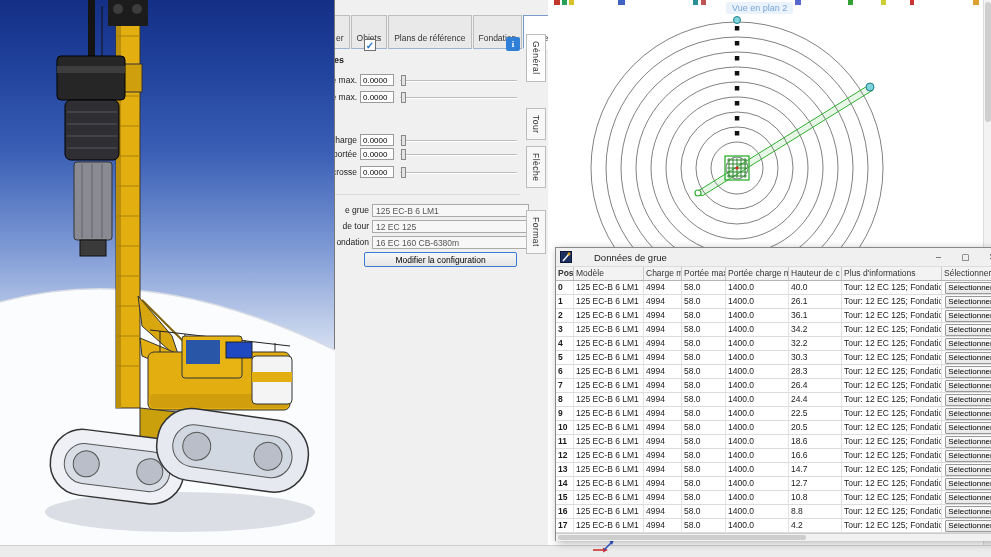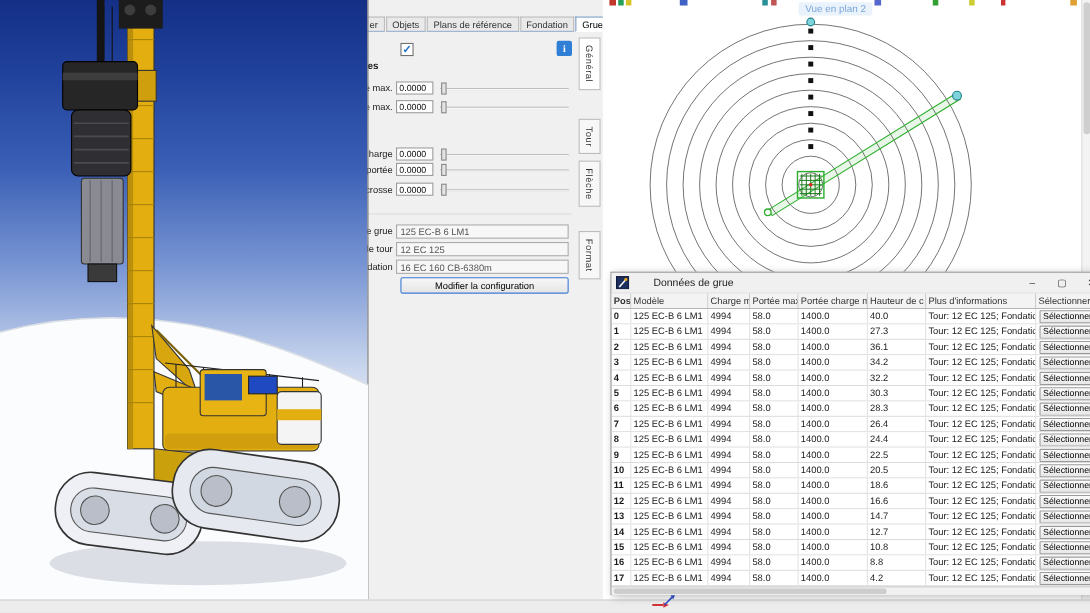--- a/index.html
+++ b/index.html
@@ -12,41 +12,41 @@
   #viewport3d{
     position:absolute;left:0;top:0;width:335px;height:545px;z-index:2;
     border-right:1px solid #777;
     background:linear-gradient(180deg,#142f86 0%,#20419b 12%,#3a5fb5 28%,#7b97d4 45%,#b9c9e8 58%,#e6ecf7 68%,#ffffff 78%,#ffffff 100%);
   }
   #viewport3d svg{position:absolute;left:0;top:0;}
   
   #panel{position:absolute;left:300px;top:0;width:248px;height:545px;background:#f0f0f0;z-index:1;}
   #panel .tabs{position:absolute;left:30px;top:15px;height:14px;display:flex;}
   #panel .tab{
-    font-size:8.5px;line-height:13px;padding:0 5px;background:#e9e9e9;
+    font-size:8.5px;line-height:13px;padding:16px 5px;background:#e9e9e9;
     border:1px solid #bdbdbd;border-bottom:1px solid #9ab2cf;margin-right:1px;white-space:nowrap;color:#333;
   }
   #panel .tab.sel{background:#fff;border:1px solid #7a9cc6;border-bottom:1px solid #fff;color:#000;}
   .chk{
     position:absolute;left:64px;top:39px;width:12px;height:12px;background:#fff;
     border:1px solid #707070;font-size:10px;line-height:11px;text-align:center;color:#1d6fc7;font-weight:bold;
   }
   .infobtn{
     position:absolute;left:206px;top:37px;width:14px;height:14px;border-radius:2px;
     background:#2f7fd6;color:#fff;font-size:9px;font-weight:bold;text-align:center;line-height:14px;font-family:"Liberation Serif",serif;
   }
   .secfrag{position:absolute;left:34px;top:55px;font-size:9px;font-weight:bold;}
   .prow{position:absolute;left:0;height:13px;width:222px;}
   .prow .lbl{position:absolute;left:0;top:0;width:57px;text-align:right;font-size:8.5px;line-height:13px;color:#222;white-space:nowrap;overflow:hidden;}
   .prow input{position:absolute;left:60px;top:0;width:34px;height:12px;border:1px solid #9a9a9a;font-size:8px;padding:0 2px;font-family:"Liberation Sans",sans-serif;background:#fff;}
   .slider{position:absolute;left:100px;top:0;width:117px;height:13px;}
   .slider .track{position:absolute;left:0;right:0;top:6px;height:2px;background:#bdbdbd;border-bottom:1px solid #fff;}
   .slider .thumb{position:absolute;left:1px;top:1px;width:5px;height:11px;background:#e3e3e3;border:1px solid #8a8a8a;}
   .sep{position:absolute;left:2px;top:194px;width:218px;height:1px;background:#dcdcdc;}
-  .frow{position:absolute;left:0;height:14px;width:222px;}
+  .frow{position:absolute;left:12px;height:14px;width:222px;}
   .frow .lbl{position:absolute;left:0;top:0;width:57px;text-align:right;font-size:8.5px;line-height:13px;color:#222;white-space:nowrap;}
   .frow input{position:absolute;left:60px;top:0;width:157px;height:13px;border:1px solid #ababab;background:#f7f7f7;color:#555;font-size:8.5px;padding:0 3px;font-family:"Liberation Sans",sans-serif;}
   .modbtn{
     position:absolute;left:64px;top:252px;width:153px;height:15px;
     background:linear-gradient(#f7f7f7,#e5e5e5);border:1px solid #3b7bd4;border-radius:2px;
     font-size:8.5px;line-height:13px;text-align:center;font-family:"Liberation Sans",sans-serif;
   }
   .sidetabs{position:absolute;left:226px;top:0;width:21px;height:300px;}
   .sidetab{
     position:absolute;left:0;width:20px;background:#f7f7f7;border:1px solid #bcbcbc;
@@ -380,21 +380,21 @@
     <div class="tc c7">
       <button class="selbtn">Sélectionner</button>
     </div>
   </div>
         <div class="trow">
     <div class="tc c0">1</div>
     <div class="tc c1">125 EC-B 6 LM1</div>
     <div class="tc c2">4994</div>
     <div class="tc c3">58.0</div>
     <div class="tc c4">1400.0</div>
-    <div class="tc c5">27.3</div>
+    <div class="tc c5">26.1</div>
     <div class="tc c6">Tour: 12 EC 125; Fondation: 16</div>
     <div class="tc c7">
       <button class="selbtn">Sélectionner</button>
     </div>
   </div>
         <div class="trow">
     <div class="tc c0">2</div>
     <div class="tc c1">125 EC-B 6 LM1</div>
     <div class="tc c2">4994</div>
     <div class="tc c3">58.0</div>

